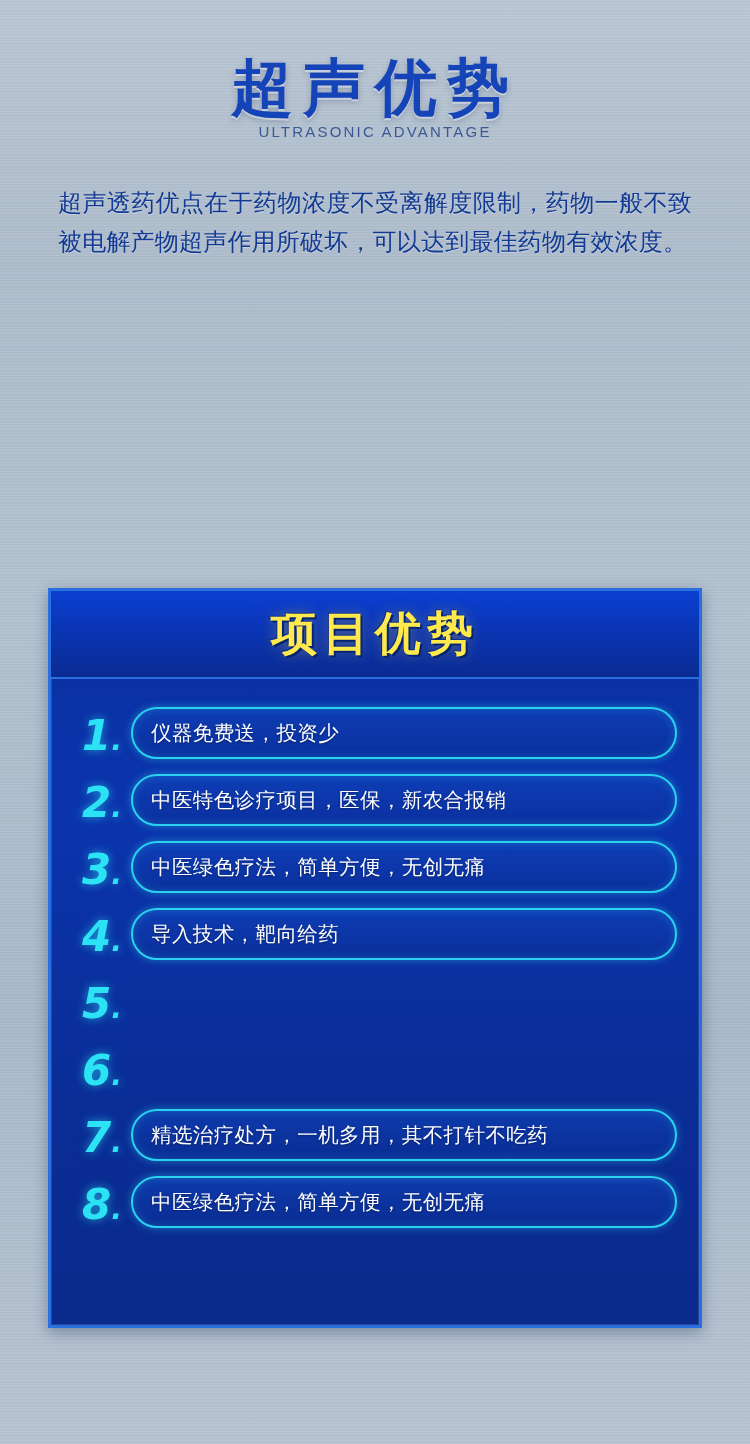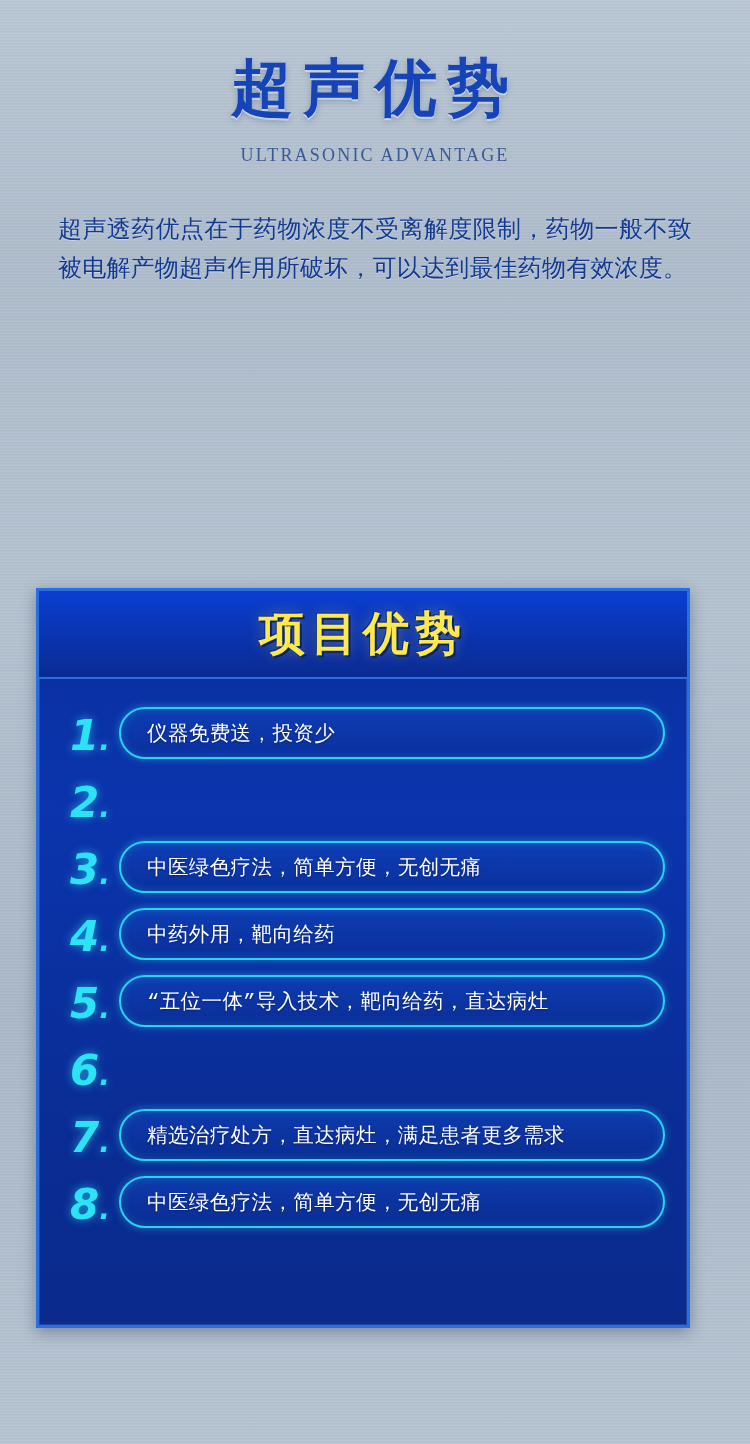--- a/index.html
+++ b/index.html
@@ -45,46 +45,45 @@
     font-family: "DejaVu Sans", sans-serif;
     font-weight: bold;
     font-size: 62px;
     letter-spacing: 10px;
     color: #1543b8;
     text-shadow: 0 2px 0 rgba(255,255,255,0.45), 0 3px 6px rgba(10,30,80,0.25);
     line-height: 1.15;
     margin: 0;
   }
   .sub-title {
-    margin-top: 22px;
-    font-size: 18px;
+    font-size: 15px;
     letter-spacing: 2.2px;
     color: #3a5a96;
-    font-family: Liberation Serif, serif;
+    font-family: Liberation Sans, sans-serif;
   }
 
   
   .intro {
     margin: 44px 58px 0 58px;
     color: #123a92;
     font-family: "DejaVu Sans", sans-serif;
     font-size: 24px;
     line-height: 1.62;
     letter-spacing: 0.2px;
     text-shadow: 0 1px 0 rgba(255,255,255,0.35);
   }
   .intro p {
     margin: 0 0 2px 0;
     text-align: justify;
   }
 
   
   .panel {
     position: absolute;
-    left: 36px;
+    left: 48px;
     top: 588px;
     width: 654px;
     height: 740px;
     background: linear-gradient(180deg, #0a2f9e 0%, #0b34ad 30%, #0a2d96 70%, #0a2a8c 100%);
     border: 3px solid #2a6fe0;
     box-shadow: 0 0 0 1px rgba(255,255,255,0.12) inset, 0 4px 14px rgba(10,25,70,0.35);
     box-sizing: border-box;
   }
   .panel-header {
     height: 86px;
@@ -138,26 +137,25 @@
     border-radius: 26px;
     background: linear-gradient(180deg, rgba(16,70,190,0.55) 0%, rgba(10,45,150,0.55) 100%);
     box-shadow: 0 0 8px rgba(42,210,240,0.45), 0 0 10px rgba(42,210,240,0.25) inset;
     display: flex;
     align-items: center;
     padding: 0 18px;
     box-sizing: border-box;
   }
   .pill-text {
     color: #ffffff;
-    font-family: Liberation Mono, monospace;
+    font-family: Liberation Serif, serif;
     font-size: 20.5px;
     letter-spacing: 0.4px;
     white-space: nowrap;
     text-shadow: 0 1px 2px rgba(0,0,0,0.35);
-    margin-left: 8px;
   }
 </style>
 </head>
 <body>
 
 <div class="page">
 
   <div class="header">
     <h1 class="main-title">超声优势</h1>
     <div class="sub-title">ULTRASONIC ADVANTAGE</div>
@@ -176,51 +174,51 @@
 
       <div class="row">
         <div class="row-num"><span>1</span><span class="dot">.</span></div>
         <div class="pill">
           <span class="pill-text">仪器免费送，投资少</span>
         </div>
       </div>
 
       <div class="row">
         <div class="row-num"><span>2</span><span class="dot">.</span></div>
+        <div class="pill">
+          <span class="pill-text">中医特色诊疗项目，医保，新农合报销</span>
+        </div>
       </div>
 
       <div class="row">
         <div class="row-num"><span>3</span><span class="dot">.</span></div>
         <div class="pill">
           <span class="pill-text">中医绿色疗法，简单方便，无创无痛</span>
         </div>
       </div>
 
       <div class="row">
         <div class="row-num"><span>4</span><span class="dot">.</span></div>
         <div class="pill">
-          <span class="pill-text">中药外用，靶向给药</span>
+          <span class="pill-text">导入技术，靶向给药</span>
         </div>
       </div>
 
       <div class="row">
         <div class="row-num"><span>5</span><span class="dot">.</span></div>
-        <div class="pill">
-          <span class="pill-text">“五位一体”导入技术，靶向给药，直达病灶</span>
-        </div>
       </div>
 
       <div class="row">
         <div class="row-num"><span>6</span><span class="dot">.</span></div>
       </div>
 
       <div class="row">
         <div class="row-num"><span>7</span><span class="dot">.</span></div>
         <div class="pill">
-          <span class="pill-text">精选治疗处方，直达病灶，满足患者更多需求</span>
+          <span class="pill-text">精选治疗处方，一机多用，其不打针不吃药</span>
         </div>
       </div>
 
       <div class="row">
         <div class="row-num"><span>8</span><span class="dot">.</span></div>
         <div class="pill">
           <span class="pill-text">中医绿色疗法，简单方便，无创无痛</span>
         </div>
       </div>
 

